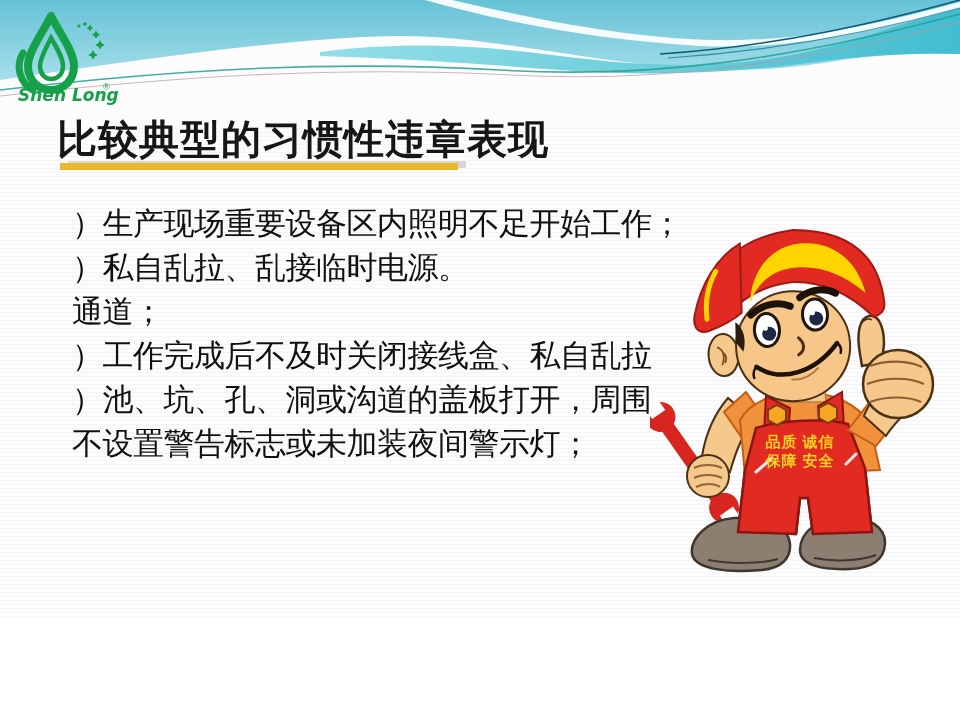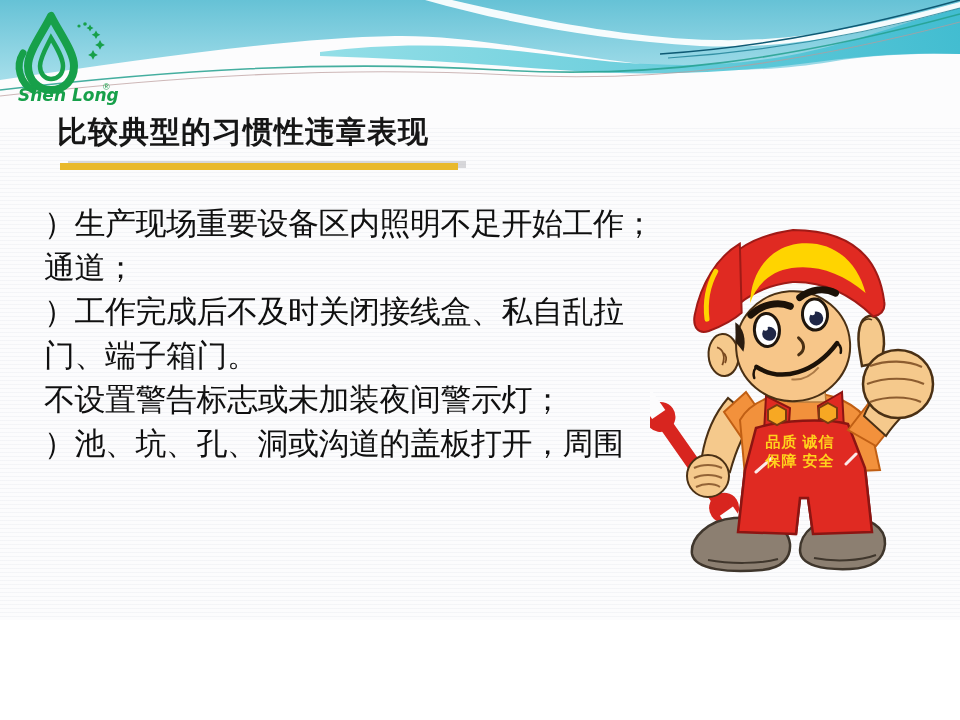--- a/index.html
+++ b/index.html
@@ -7,35 +7,35 @@
   .slide{
     position:relative;width:960px;height:620px;overflow:hidden;
     background-color:#fcfcfd;
     background-image:repeating-linear-gradient(180deg,
       rgba(222,226,232,0.28) 0px, rgba(222,226,232,0.28) 1px,
       rgba(255,255,255,0) 1px, rgba(255,255,255,0) 4px);
   }
   .banner{position:absolute;left:0;top:0;display:block;}
   .title{
     position:absolute;left:57px;top:112px;
-    font-size:30px;font-weight:bold;color:#161616;letter-spacing:1px;
+    font-size:40px;font-weight:bold;color:#161616;letter-spacing:1px;
     font-family:"Liberation Sans","DejaVu Sans",sans-serif;
   }
   .title-underline{
     position:absolute;left:60px;top:163px;width:398px;height:7px;
     background:#e9b92b;
     box-shadow:8px -2px 0 rgba(178,178,184,0.5);
   }
   .body-text{
     position:absolute;left:44px;top:202px;width:630px;
     font-family:"Liberation Serif","DejaVu Serif",serif;
     font-size:31px;line-height:44px;letter-spacing:-0.5px;
     color:#101010;
   }
-  .body-line{white-space:nowrap;}
+  .body-line{white-space:nowrap;margin-left:28px;}
   .mascot{position:absolute;left:650px;top:220px;display:block;}
 </style>
 </head>
 <body>
 
 <div class="slide">
 
   <svg class="banner" width="960" height="128" viewBox="0 0 960 128" preserveAspectRatio="none">
     <defs>
       <linearGradient id="sky" x1="0" y1="0" x2="0" y2="1">
@@ -86,25 +86,25 @@
       <text x="18" y="101" font-size="17" font-style="italic" font-weight="bold" fill="#17a04a" font-family="'DejaVu Sans',sans-serif">Shen Long</text>
       <text x="103" y="90" font-size="9" fill="#17a04a">®</text>
     </g>
   </svg>
 
   <div class="title">比较典型的习惯性违章表现</div>
   <div class="title-underline"></div>
 
   <div class="body-text">
     <div class="body-line">）生产现场重要设备区内照明不足开始工作；</div>
+    <div class="body-line">）私自乱拉、乱接临时电源。</div>
     <div class="body-line">通道；</div>
     <div class="body-line">）工作完成后不及时关闭接线盒、私自乱拉</div>
-    <div class="body-line">门、端子箱门。</div>
+    <div class="body-line">）池、坑、孔、洞或沟道的盖板打开，周围</div>
     <div class="body-line">不设置警告标志或未加装夜间警示灯；</div>
-    <div class="body-line">）池、坑、孔、洞或沟道的盖板打开，周围</div>
   </div>
 
   <svg class="mascot" width="300" height="365" viewBox="0 0 300 365">
 
     <g>
       <path d="M78,178 C66,192 56,212 52,236 L80,252 C86,230 94,212 104,200 Z" fill="#f5c98c" stroke="#4a3014" stroke-width="2"></path>
       <path d="M96,172 L120,206 L96,224 L74,192 Z" fill="#f2913c" stroke="#c05f14" stroke-width="2"></path>
 
       <g transform="rotate(-35 42 242)">
         <circle cx="42" cy="187" r="15" fill="#d8251f"></circle>

